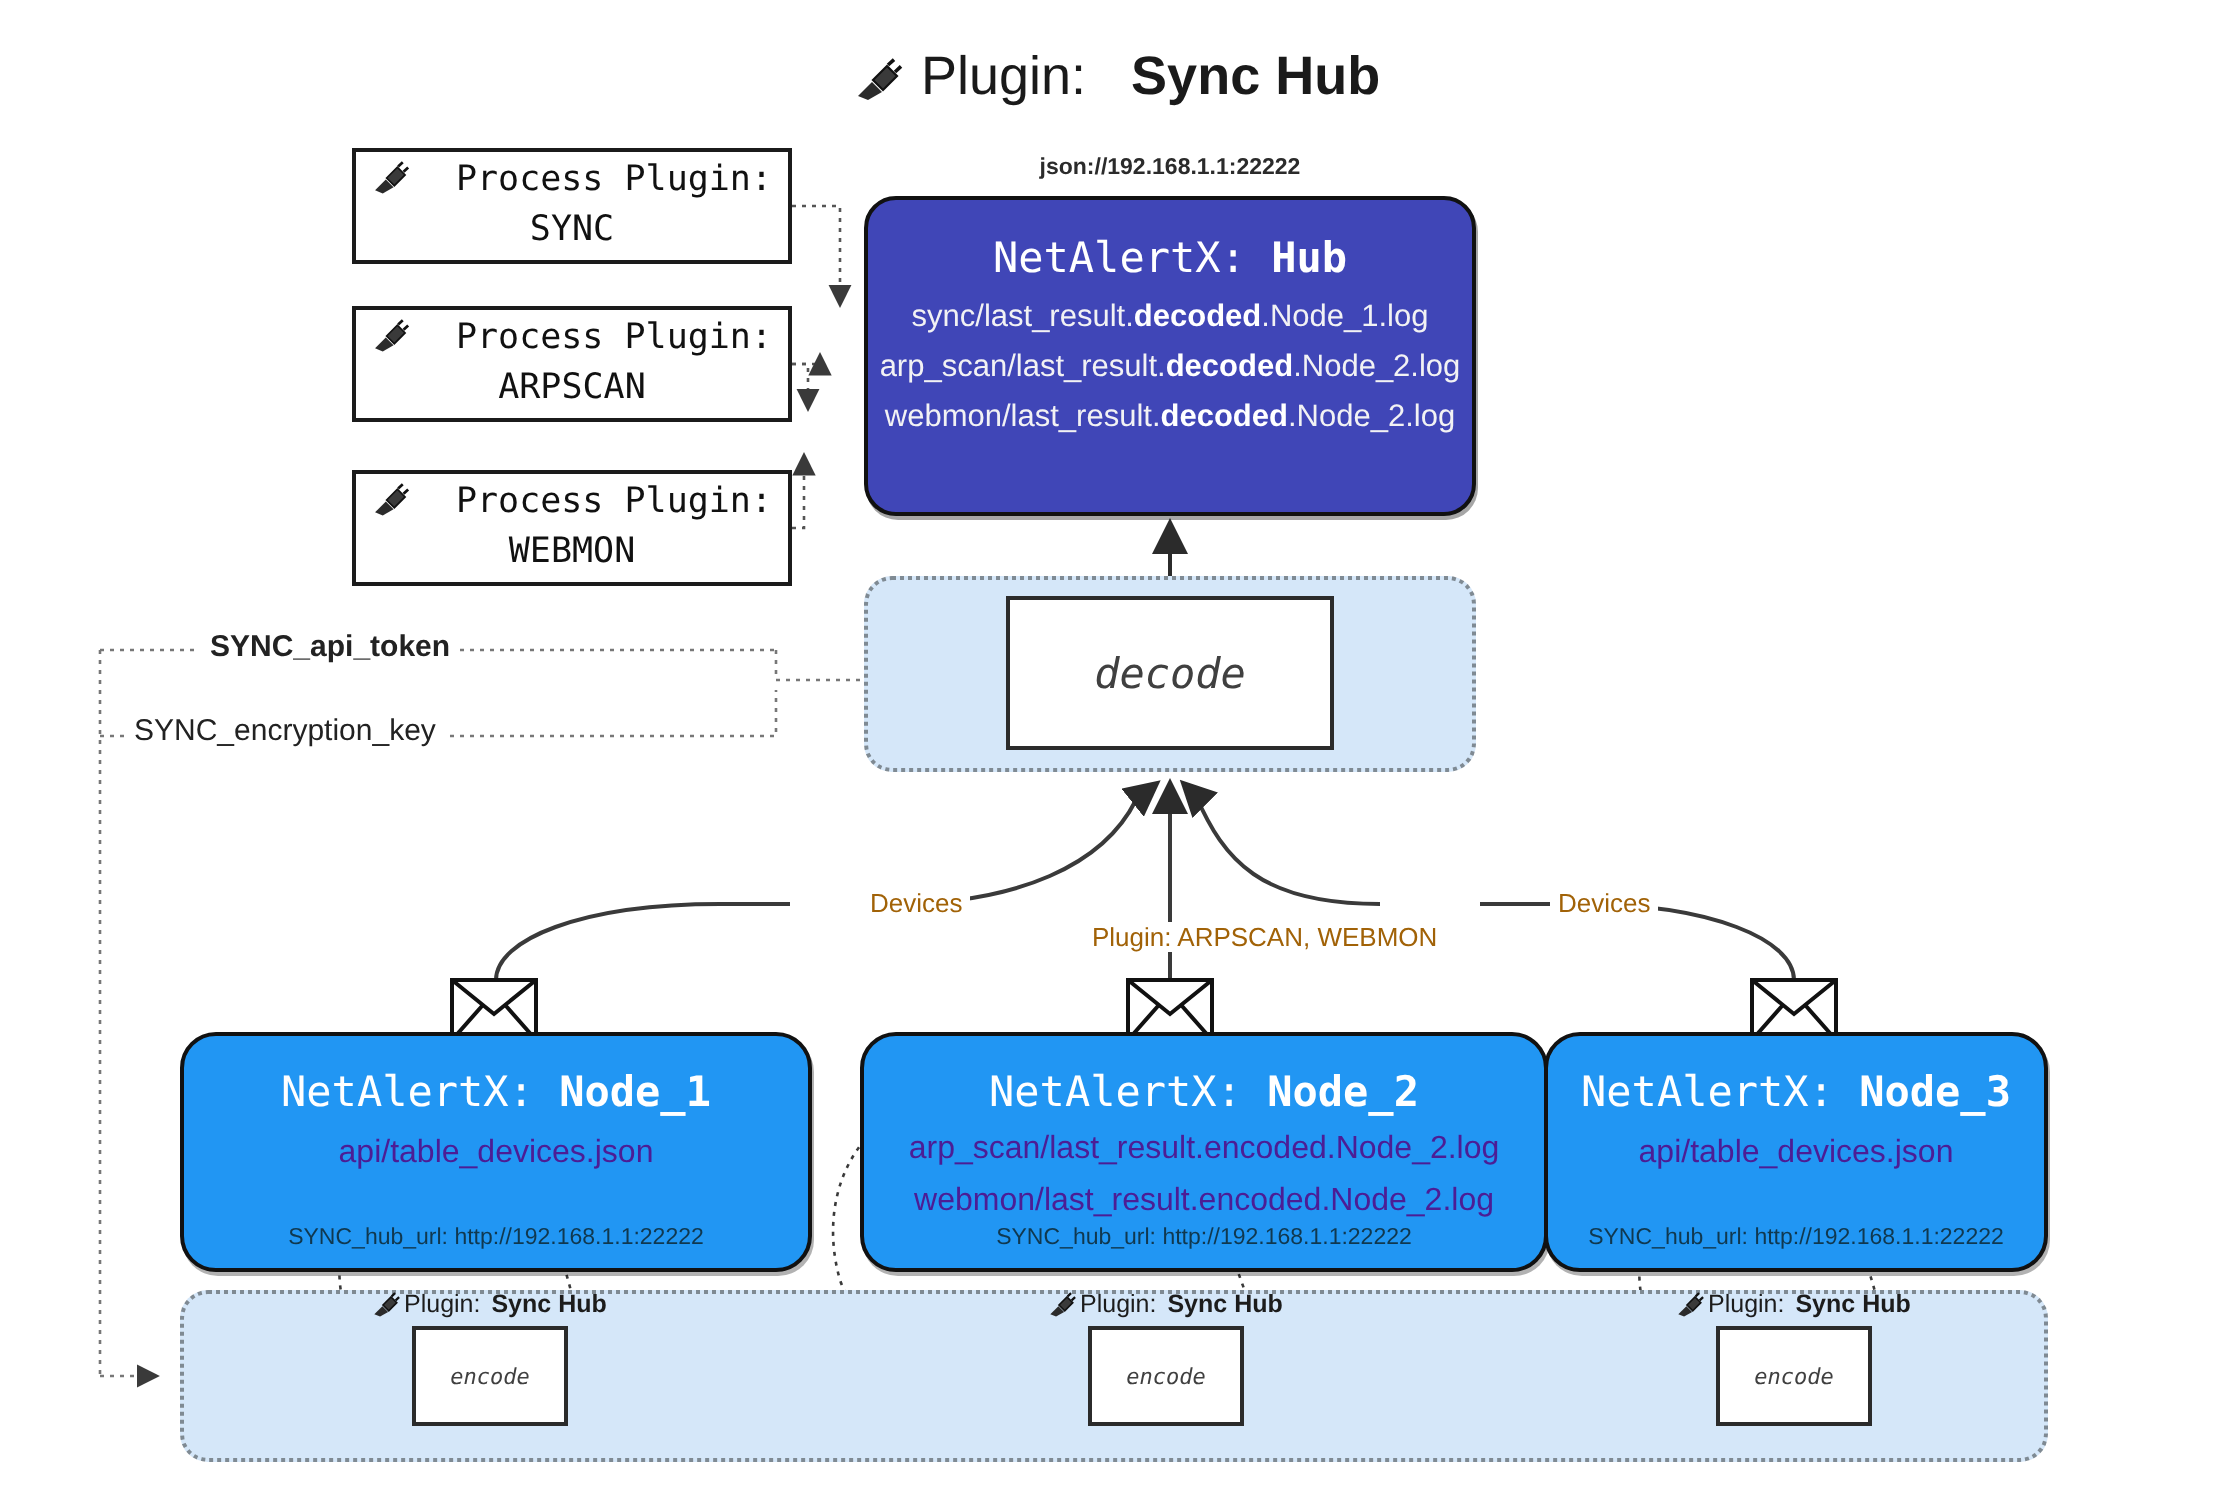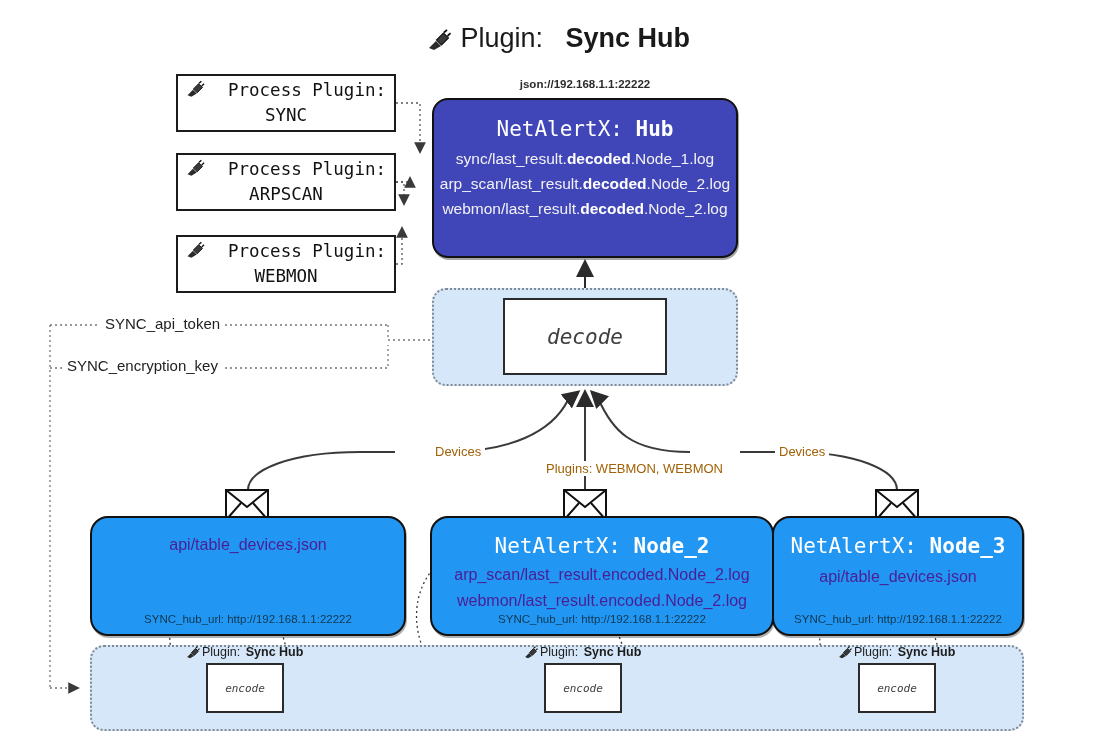--- a/index.html
+++ b/index.html
@@ -206,26 +206,26 @@
     <div class="hline">
       <span>webmon/last_result.</span><b>decoded</b><span>.Node_2.log</span>
     </div>
   </div>
 
   <div class="pool" style="left:432px;top:288px;width:306px;height:98px;"></div>
   <div class="plainbox decode" style="left:503px;top:298px;width:164px;height:77px;">
     <span>decode</span>
   </div>
 
-  <div class="cfglbl" style="left:100px;top:315px;">SYNC_api_token</div>
+  <div class="cfglbl" style="left:100px;top:315px;font-weight:bold;">SYNC_api_token</div>
   <div class="cfglbl" style="left:62px;top:357px;">SYNC_encryption_key</div>
 
   <div class="edgelbl" style="left:396px;top:444px;">Devices</div>
   <div class="edgelbl" style="left:740px;top:444px;">Devices</div>
-  <div class="edgelbl" style="left:507px;top:461px;">Plugins: WEBMON, WEBMON</div>
+  <div class="edgelbl" style="left:507px;top:461px;">Plugin: ARPSCAN, WEBMON</div>
 
   <div class="envelope" style="left:225px;top:489px;">
     <svg width="44" height="32" viewBox="0 0 44 32">
         <path d="M1 1 L22 18 L43 1" stroke="#111" stroke-width="2" fill="none"></path>
         <path d="M1 31 L16 14 M43 31 L28 14" stroke="#111" stroke-width="2" fill="none"></path>
       </svg>
   </div>
   <div class="envelope" style="left:563px;top:489px;">
     <svg width="44" height="32" viewBox="0 0 44 32">
         <path d="M1 1 L22 18 L43 1" stroke="#111" stroke-width="2" fill="none"></path>
@@ -233,20 +233,24 @@
       </svg>
   </div>
   <div class="envelope" style="left:875px;top:489px;">
     <svg width="44" height="32" viewBox="0 0 44 32">
         <path d="M1 1 L22 18 L43 1" stroke="#111" stroke-width="2" fill="none"></path>
         <path d="M1 31 L16 14 M43 31 L28 14" stroke="#111" stroke-width="2" fill="none"></path>
       </svg>
   </div>
 
   <div class="node" style="left:90px;top:516px;width:316px;height:120px;">
+    <div class="ntitle">
+      <span>NetAlertX:</span>
+      <b>Node_1</b>
+    </div>
     <div class="nline">api/table_devices.json</div>
     <div class="nfoot">SYNC_hub_url: http://192.168.1.1:22222</div>
   </div>
 
   <div class="node" style="left:430px;top:516px;width:344px;height:120px;">
     <div class="ntitle">
       <span>NetAlertX:</span>
       <b>Node_2</b>
     </div>
     <div class="nline" style="line-height:26px;">arp_scan/last_result.encoded.Node_2.log</div>

